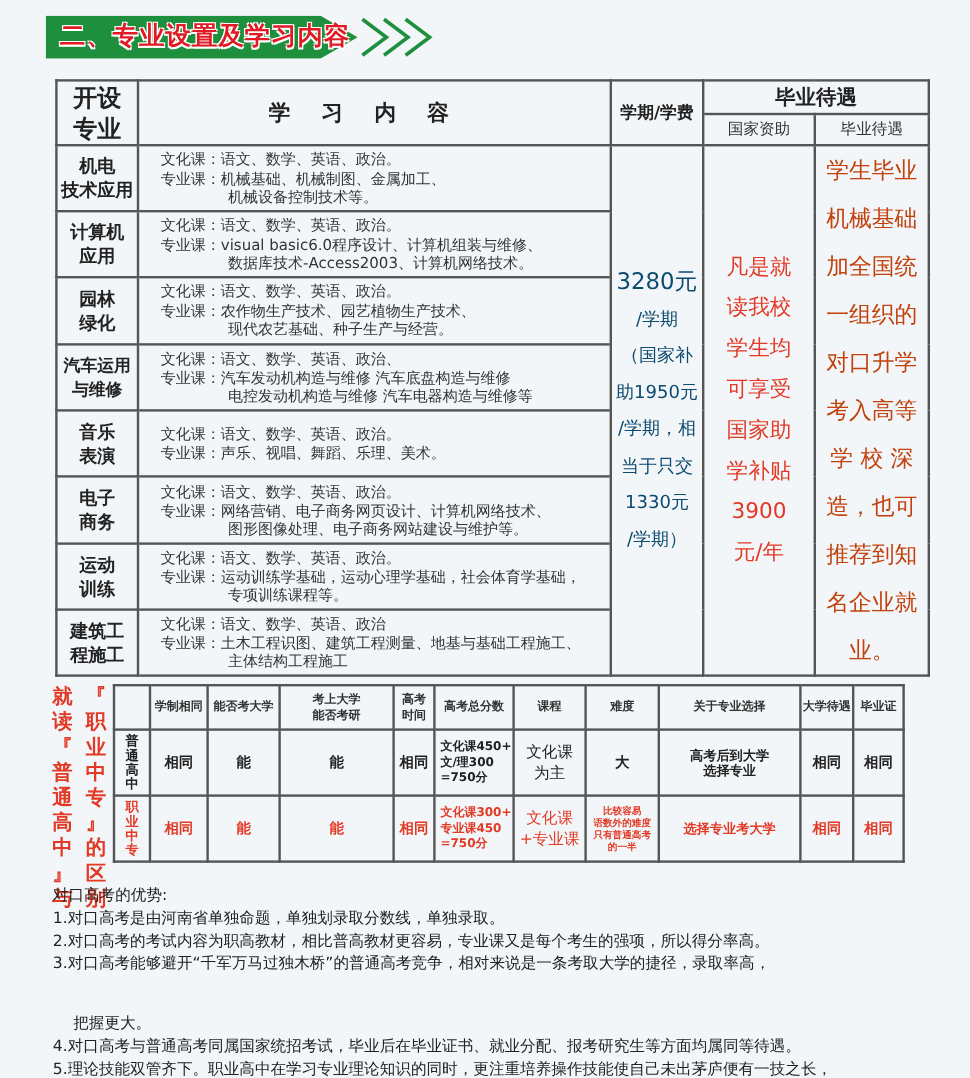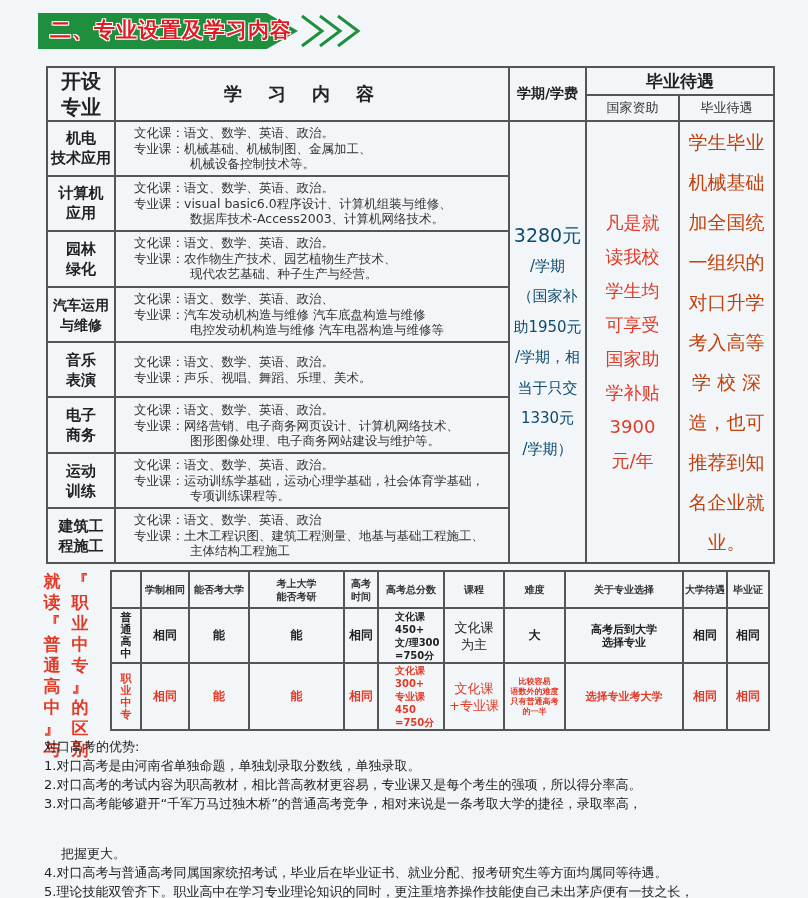--- a/index.html
+++ b/index.html
@@ -38,29 +38,29 @@
   .major { font-size:15px; font-weight:bold; text-align:center; line-height:20px; height:50px; }
   .content { font-size:12.5px; line-height:15.5px; padding-left:18px !important; color:#333;border-radius:11px; }
   .content .ind { padding-left:56px; display:block; }
   .fee { font-size:15px; line-height:30.5px; text-align:center; color:#0c4a6e; }
   .fee .big { font-size:19px; }
   .aid { font-size:18px; line-height:34px; text-align:center; color:#e23a26; }
   .benefit { font-size:19px; line-height:40px; text-align:center; color:#c2410c; }
   
   .vtext { position:absolute; font-size:17px; font-weight:bold; color:#e23a26; width:20px; line-height:21px; text-align:center; }
   
-  .cmp { position:absolute; left:110px; top:570px; width:658px; table-layout:fixed; }
+  .cmp { position:absolute; left:94px; top:570px; width:658px; table-layout:fixed; }
   .cmp td { border:2px solid #555; text-align:center; vertical-align:middle; padding:0; }
   .cmp .hd td { height:35px; font-size:10px; font-weight:bold; color:#333; line-height:13px; }
   .cmp .r1 td { height:53px; color:#222; }
   .cmp .r2 td { height:53px; color:#e23a26; }
   .cmp .rowlab { font-size:11px; font-weight:bold; line-height:12px; }
   .cmp .big { font-size:12px; font-weight:bold; }
   .cmp .mid { font-size:13px; font-weight:normal; line-height:17px; }
-  .cmp .sm { font-size:10px; font-weight:bold; line-height:13px; text-align:left; padding-left:16px; }
+  .cmp .sm { font-size:10px; font-weight:bold; line-height:13px; text-align:left; padding-left:4px; }
   .cmp .xs { font-size:8px; font-weight:bold; line-height:10px; }
   .cmp .med { font-size:11px; font-weight:bold; line-height:13px; }
   
   .adv { position:absolute; left:44px; top:737px; width:760px; font-size:13px; line-height:19px; color:#222; }
   .adv .cont { padding-left:17px; display:block;margin-top:31px; }
 </style>
 </head>
 <body>
 
 <div class="abs banner">

